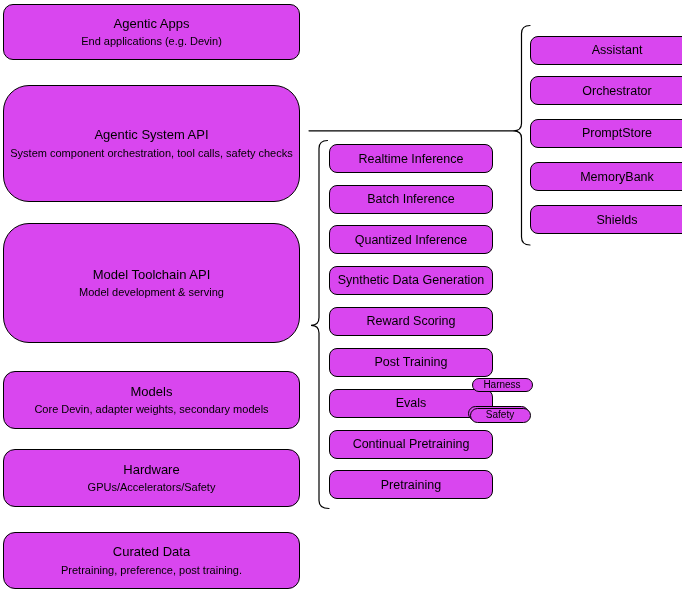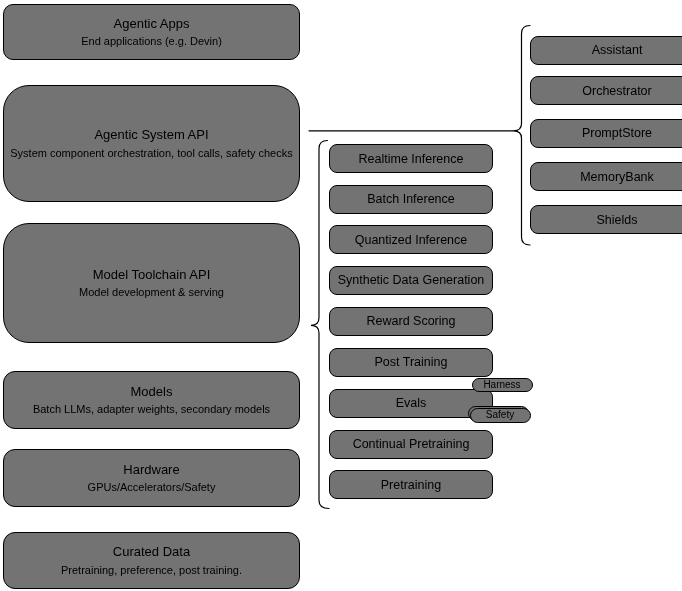--- a/index.html
+++ b/index.html
@@ -15,21 +15,21 @@
   svg.overlay {
     position: absolute;
     left: 0; top: 0;
     width: 682px; height: 591px;
     pointer-events: none;
   }
   .node {
     position: absolute;
     box-sizing: border-box;
     border: 1.2px solid #000000;
-    background: #737373;
+    background: #d946ef;
     display: flex;
     align-items: center;
     justify-content: center;
     text-align: center;
   }
   .lbox {
     left: 3px;
     width: 297px;
     flex-direction: column;
     gap: 4px;
@@ -82,21 +82,21 @@
     <div class="subtitle">System component orchestration, tool calls, safety checks</div>
   </div>
 
   <div class="node lbox" style="top:223px;height:120px;border-radius:26px">
     <div class="title">Model Toolchain API</div>
     <div class="subtitle">Model development &amp; serving</div>
   </div>
 
   <div class="node lbox" style="top:371px;height:58px;border-radius:12px">
     <div class="title">Models</div>
-    <div class="subtitle">Batch LLMs, adapter weights, secondary models</div>
+    <div class="subtitle">Core Devin, adapter weights, secondary models</div>
   </div>
 
   <div class="node lbox" style="top:449px;height:58px;border-radius:12px">
     <div class="title">Hardware</div>
     <div class="subtitle">GPUs/Accelerators/Safety</div>
   </div>
 
   <div class="node lbox" style="top:532px;height:57px;border-radius:12px">
     <div class="title">Curated Data</div>
     <div class="subtitle">Pretraining, preference, post training.</div>

